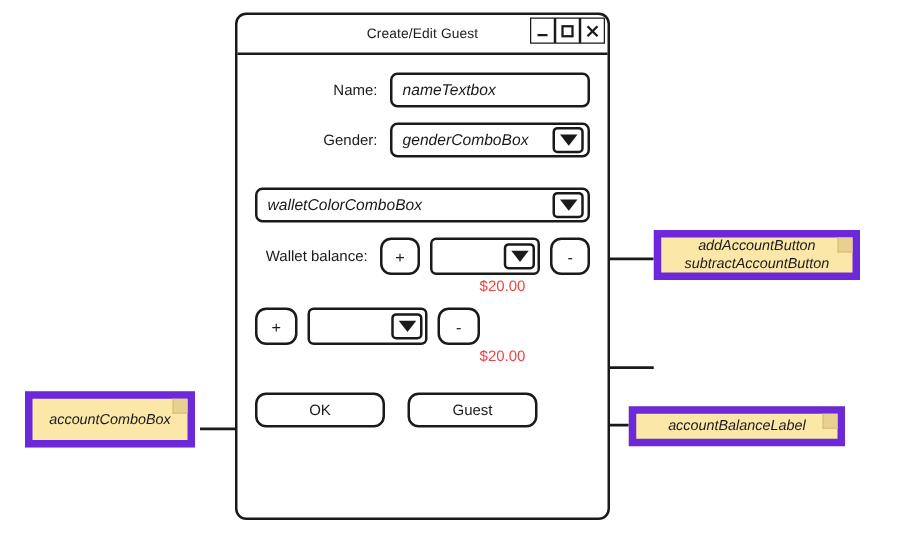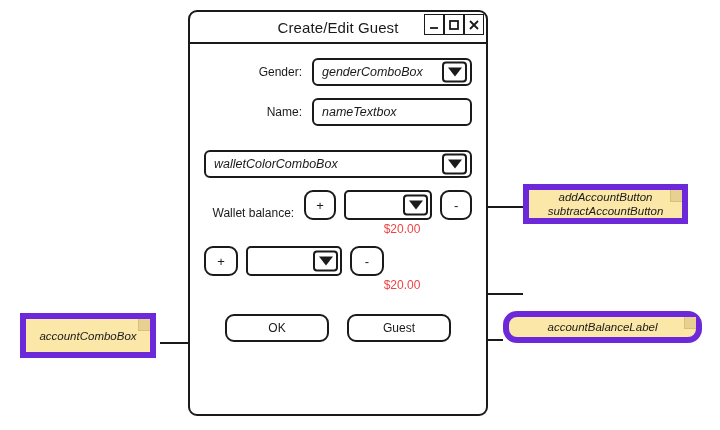--- a/index.html
+++ b/index.html
@@ -17,21 +17,21 @@
   .dialog{
     position:absolute;left:188px;top:10px;width:300px;height:406px;
     background:#ffffff;border:2px solid #1a1a1a;border-radius:9px;
     box-sizing:border-box;z-index:2;
   }
   .titlebar{
     position:relative;height:30px;border-bottom:2px solid #1a1a1a;
     display:flex;align-items:center;justify-content:center;
   }
   .title-text{
-    font-size:15px;color:#1a1a1a;letter-spacing:.1px;
+    font-size:11px;color:#1a1a1a;letter-spacing:.1px;
   }
   .win-controls{
     position:absolute;right:2px;top:2px;display:flex;gap:0px;
   }
   .wbtn{
     width:20px;height:21px;border:1.8px solid #1a1a1a;
     background:#fff;box-sizing:border-box;
     display:flex;align-items:center;justify-content:center;
     position:relative;
   }
@@ -59,40 +59,40 @@
     width:25px;height:21px;border:2px solid #1a1a1a;border-radius:4px;
     background:#fff;box-sizing:border-box;
     display:flex;align-items:center;justify-content:center;
   }
   .caret{
     width:0;height:0;border-left:7px solid transparent;
     border-right:7px solid transparent;border-top:9px solid #1a1a1a;
   }
 
   
-  .balrow{display:flex;align-items:flex-end;margin-bottom:2px;}
+  .balrow{display:flex;align-items:center;margin-bottom:2px;}
   .plusminus{
     width:34px;height:30px;border:2px solid #1a1a1a;border-radius:9px;
     background:#fff;box-sizing:border-box;
     display:flex;align-items:center;justify-content:center;
     font-size:13px;color:#1a1a1a;
   }
   .balcombo{
     width:96px;height:30px;margin:0 8px;position:relative;
     border:2px solid #1a1a1a;border-radius:5px;background:#fff;
     box-sizing:border-box;
   }
   .balcombo .arrowbox{right:2px;}
   .amount{
     font-size:12px;color:#ef4444;text-align:center;
     width:96px;margin-left:150px;margin-top:1px;margin-bottom:10px;
   }
 
   .buttons{
-    display:flex;justify-content:center;gap:18px;margin-top:22px;
+    display:flex;justify-content:flex-start;gap:18px;margin-top:22px;
   }
   .btn{
     width:104px;height:28px;border:2px solid #1a1a1a;border-radius:9px;
     background:#fff;box-sizing:border-box;
     display:flex;align-items:center;justify-content:center;
     font-size:12px;color:#1a1a1a;
   }
 
   
   .note{
@@ -103,21 +103,21 @@
     font-size:11.5px;font-style:italic;color:#1a1a1a;
     line-height:14px;text-align:center;
   }
   .note .fold{
     position:absolute;right:0;top:0;width:11px;height:11px;
     background:#e8d092;border-left:1px solid #d9c171;
     border-bottom:1px solid #d9c171;
   }
   #note-add{left:523px;top:184px;width:165px;height:40px;}
   #note-combo{left:20px;top:313px;width:136px;height:45px;}
-  #note-balance{left:503px;top:311px;width:199px;height:32px;border-radius:14px;}
+  #note-balance{left:503px;top:325px;width:173px;height:32px;}
 </style>
 </head>
 <body>
 
 <div id="canvas">
 
   <svg id="wires" viewBox="0 0 720 430">
     <g fill="none" stroke="#1a1a1a" stroke-width="2.2">
 
       <path d="M523 207 H470 Q466 207 466 211 V246 Q466 250 462 250 H344
@@ -158,33 +158,33 @@
             <line x1="2" y1="2" x2="10" y2="10" stroke="#1a1a1a" stroke-width="1.8"></line>
             <line x1="10" y1="2" x2="2" y2="10" stroke="#1a1a1a" stroke-width="1.8"></line>
           </svg>
         </div>
       </div>
     </div>
 
     <div class="form">
 
       <div class="row">
+        <div class="lbl">Name:</div>
+        <div class="field">
+          <span class="val">nameTextbox</span>
+        </div>
+      </div>
+
+      <div class="row">
         <div class="lbl">Gender:</div>
         <div class="field combo">
           <span class="val">genderComboBox</span>
           <span class="arrowbox">
             <span class="caret"></span>
           </span>
-        </div>
-      </div>
-
-      <div class="row">
-        <div class="lbl">Name:</div>
-        <div class="field">
-          <span class="val">nameTextbox</span>
         </div>
       </div>
 
       <div class="row">
       </div>
 
       <div class="row">
         <div class="field combo">
           <span class="val">walletColorComboBox</span>
           <span class="arrowbox">

